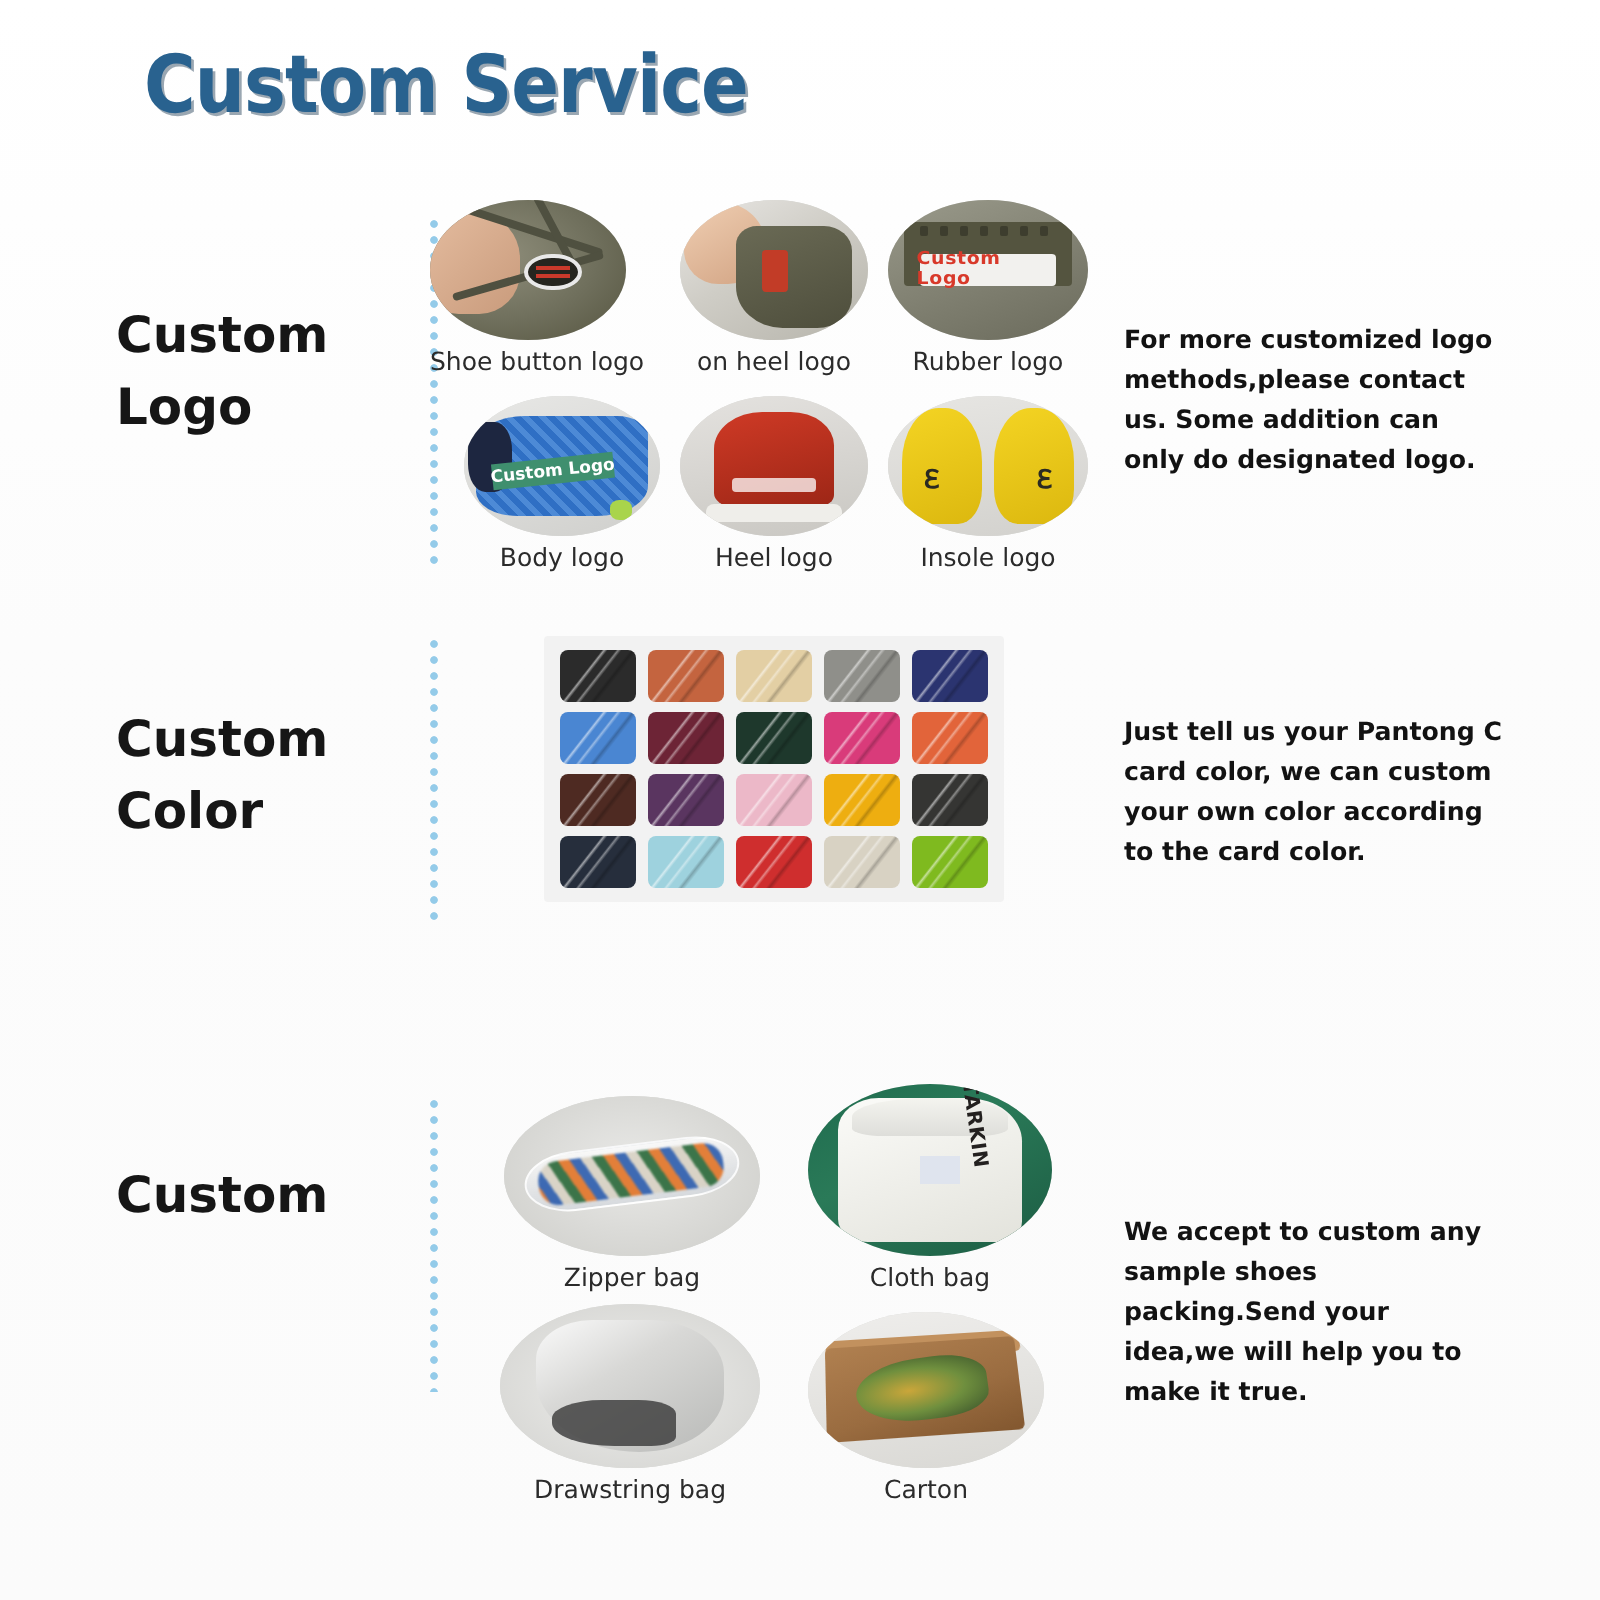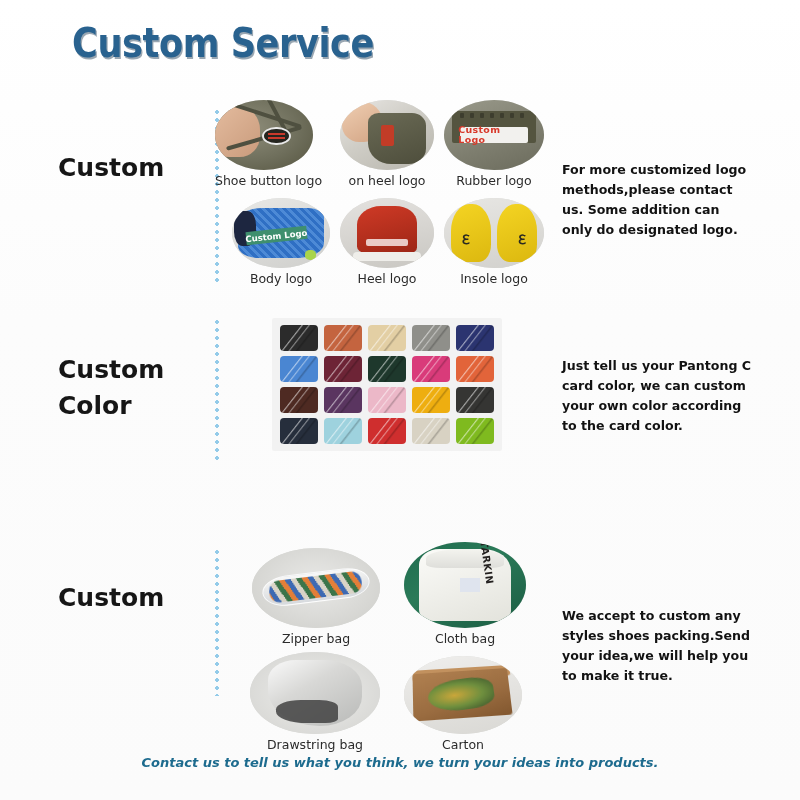--- a/index.html
+++ b/index.html
@@ -195,20 +195,21 @@
 <body>
 
 <div class="page">
 
   <div class="title">Custom Service</div>
 
   <div class="section">
 
     <div class="sec-label" style="left:58px; top:150px;">
       <span>Custom</span>
+      <span class="l2">Logo</span>
     </div>
 
     <div class="divider" style="left:214px; top:108px; height:178px;"></div>
 
     <div class="tile" style="left:215px; top:100px; width:98px;">
       <div class="oval" style="width:98px; height:70px;">
         <div class="ph ph-shoebutton">
           <div class="hand"></div>
           <div class="lace" style="left:12%; top:18%; width:78%; transform:rotate(18deg);"></div>
           <div class="lace" style="left:10%; top:52%; width:80%; transform:rotate(-16deg);"></div>
@@ -369,20 +370,19 @@
       <div class="oval" style="width:118px; height:78px;">
         <div class="ph ph-carton">
             <div class="lid"></div>
             <div class="box"></div>
             <div class="art"></div>
           </div>
       </div>
       <div class="cap">Carton</div>
     </div>
 
-    <div class="note" style="left:562px; top:606px;">We accept to custom any styles shoes packing.Send your idea,we will help you to make it true.</div>
+    <div class="note" style="left:562px; top:606px;">We accept to custom any sample shoes packing.Send your idea,we will help you to make it true.</div>
   </div>
 
   <div class="footer" style="top:752px;">
-    <span class="f2">Contact us to tell us what you think, we turn your ideas into products.</span>
   </div>
 
 </div>
 
 </body></html>

